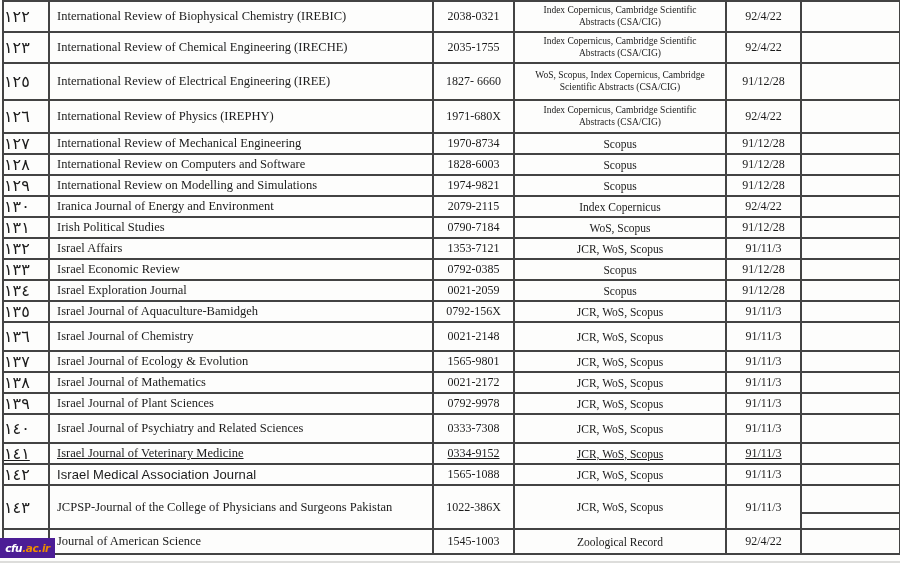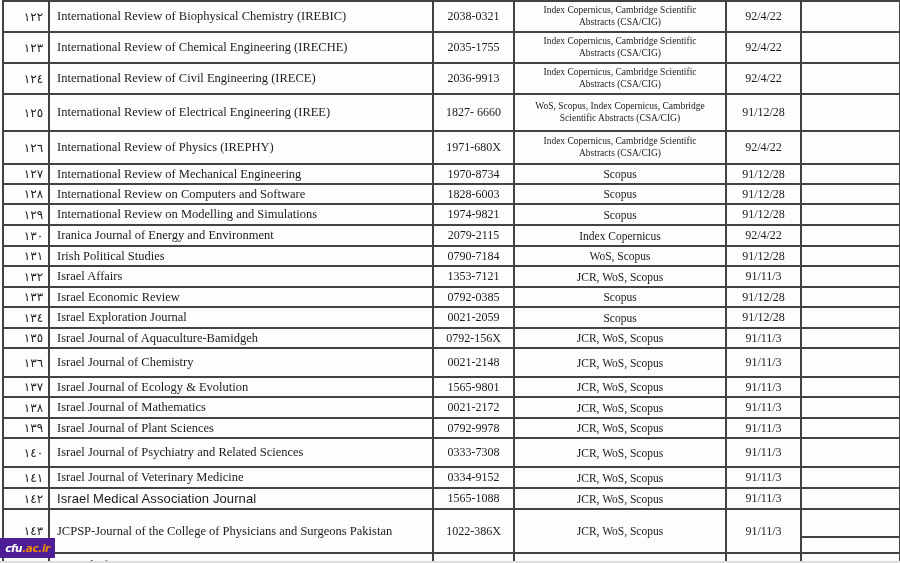--- a/index.html
+++ b/index.html
@@ -11,21 +11,21 @@
   .scan-page { position:absolute; inset:0; background:#fdfdfc; }
 
   table.journal-table {
     position:absolute; left:2px; top:0; width:897px;
     border-collapse:collapse; table-layout:fixed;
   }
   td {
     border:2px solid #434343; padding:0; vertical-align:middle;
     overflow:hidden;
   }
-  td.no   { text-align:center; font-family:"DejaVu Sans", sans-serif; font-size:12px; letter-spacing:1px;padding-left:15px; }
+  td.no   { font-family:"DejaVu Sans", sans-serif; font-size:16px; letter-spacing:1px; }
   td.name { text-align:left; padding:0 4px 0 7px; font-size:12.5px; white-space:nowrap; }
   td.name.sans { font-family:"Liberation Sans", sans-serif; font-size:13px; letter-spacing:0.1px; }
   td.issn { text-align:center; font-size:12px; }
   td.idx  { text-align:center; font-size:11.5px; }
   td.idx.idx-small { font-size:9.5px; line-height:1.25; padding:0 20px; }
   td.date { text-align:center; font-size:12px; }
   td.extra { }
   td.extra.split { padding:0; vertical-align:top; }
   td.extra.split .sub-a { height:26px; border-bottom:2px solid #434343; }
   td.extra.split .sub-b { height:14px; }
@@ -62,28 +62,20 @@
       <td class="extra"></td>
     </tr>
         <tr style="height: 31px;">
       <td class="no">١٢٣</td>
       <td class="name">International Review of Chemical Engineering (IRECHE)</td>
       <td class="issn">2035-1755</td>
       <td class="idx idx-small">Index Copernicus, Cambridge Scientific Abstracts (CSA/CIG)</td>
       <td class="date">92/4/22</td>
       <td class="extra"></td>
     </tr>
-        <tr style="height: 31px;">
-      <td class="no">١٢٤</td>
-      <td class="name">International Review of Civil Engineering (IRECE)</td>
-      <td class="issn">2036-9913</td>
-      <td class="idx idx-small">Index Copernicus, Cambridge Scientific Abstracts (CSA/CIG)</td>
-      <td class="date">92/4/22</td>
-      <td class="extra"></td>
-    </tr>
         <tr style="height: 37px;">
       <td class="no">١٢٥</td>
       <td class="name">International Review of Electrical Engineering (IREE)</td>
       <td class="issn">1827- 6660</td>
       <td class="idx idx-small">WoS, Scopus, Index Copernicus, Cambridge Scientific Abstracts (CSA/CIG)</td>
       <td class="date">91/12/28</td>
       <td class="extra"></td>
     </tr>
         <tr style="height: 33px;">
       <td class="no">١٢٦</td>
@@ -198,21 +190,21 @@
       <td class="extra"></td>
     </tr>
         <tr style="height: 29px;">
       <td class="no">١٤٠</td>
       <td class="name">Israel Journal of Psychiatry and Related Sciences</td>
       <td class="issn">0333-7308</td>
       <td class="idx">JCR, WoS, Scopus</td>
       <td class="date">91/11/3</td>
       <td class="extra"></td>
     </tr>
-        <tr style="height: 21px;">
+        <tr style="height: 21px; text-decoration: underline;">
       <td class="no">١٤١</td>
       <td class="name">Israel Journal of Veterinary Medicine</td>
       <td class="issn">0334-9152</td>
       <td class="idx">JCR, WoS, Scopus</td>
       <td class="date">91/11/3</td>
       <td class="extra"></td>
     </tr>
         <tr style="height: 21px;">
       <td class="no">١٤٢</td>
       <td class="name sans">Israel Medical Association Journal</td>

